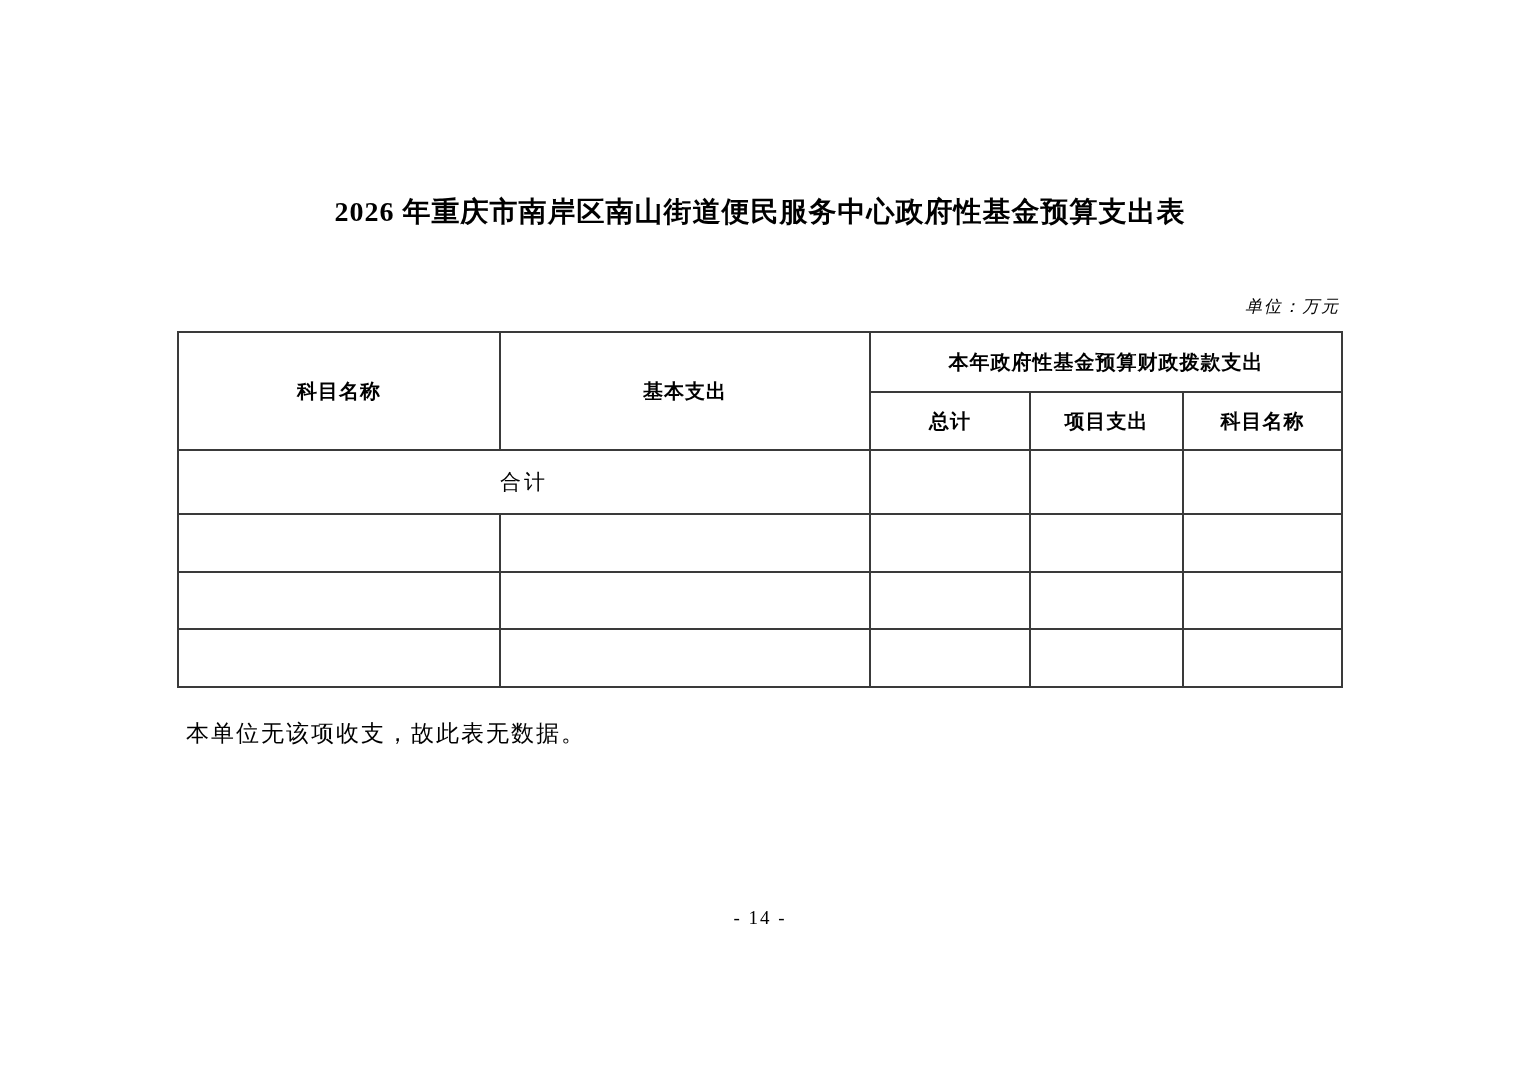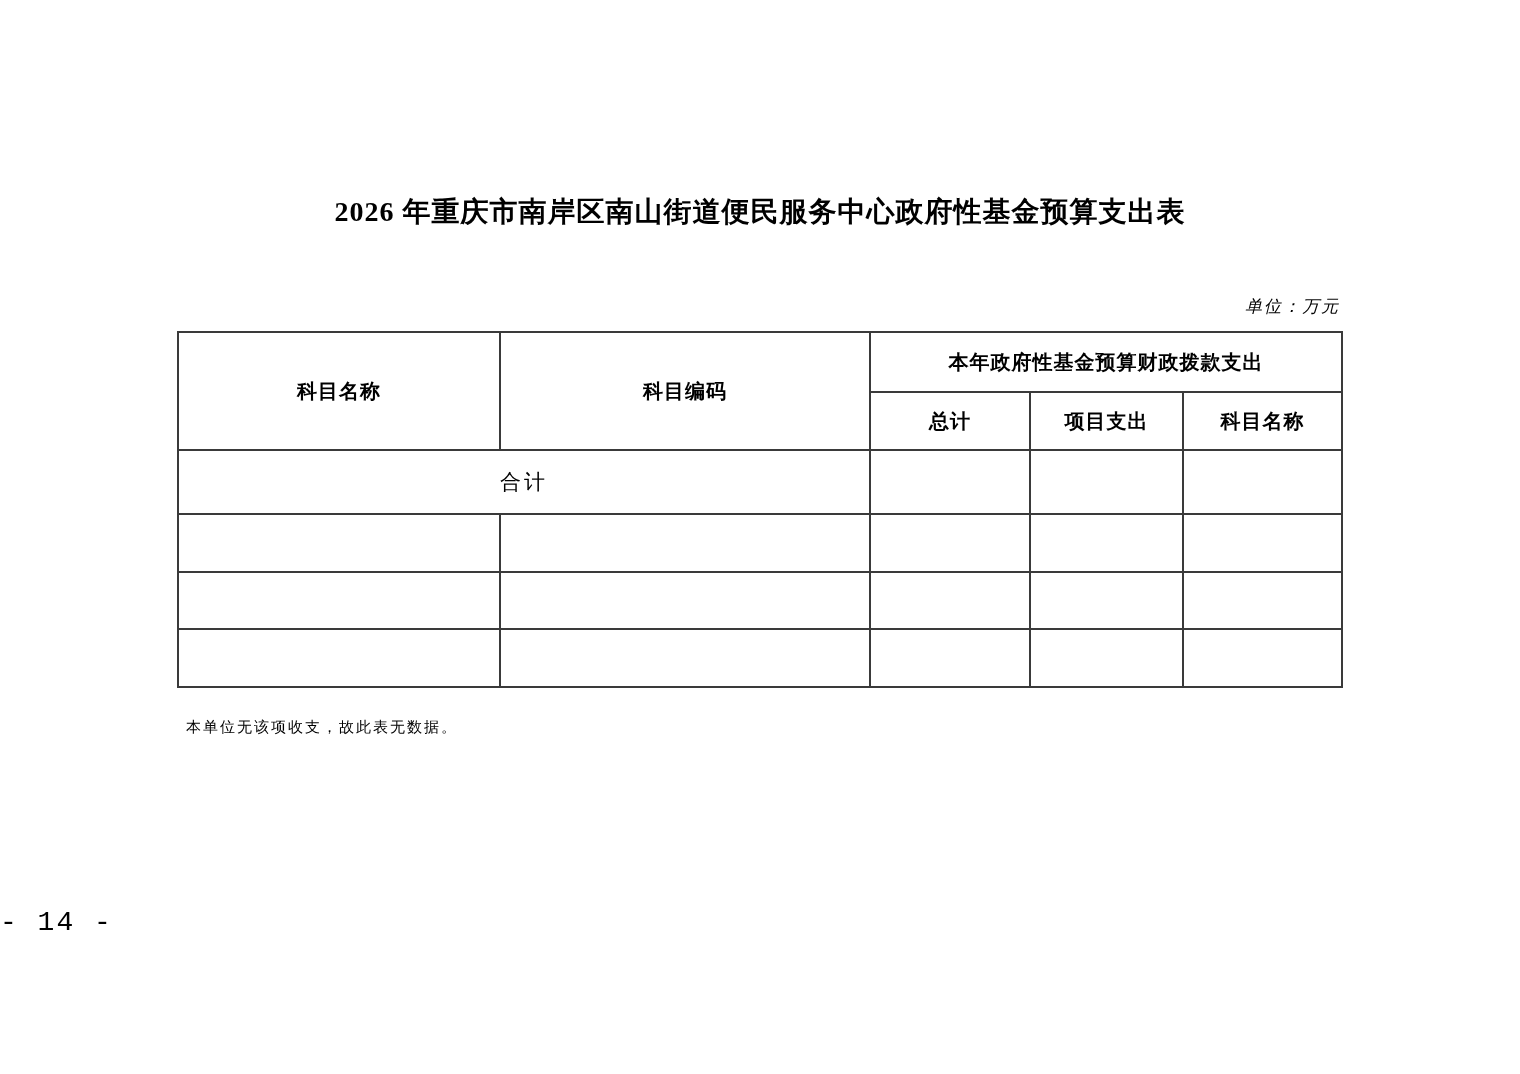--- a/index.html
+++ b/index.html
@@ -71,30 +71,31 @@
   }
   td.total-label-cell {
     font-size: 21px;
     font-weight: normal;
     letter-spacing: 3px;
   }
   .note-text {
     position: absolute;
     left: 186px;
     top: 718px;
-    font-size: 15px;
+    font-size: 23px;
     letter-spacing: 2px;
   }
   .page-number {
     position: absolute;
     top: 907px;
     left: 0;
     width: 100%;
-    font-family: Liberation Mono, monospace;
-    font-size: 28px;
+    text-align: center;
+    font-family: Liberation Serif, serif;
+    font-size: 19px;
     letter-spacing: 2px;
   }
 </style>
 </head>
 <body>
 
 <div class="page">
 
   <div class="doc-title">2026 年重庆市南岸区南山街道便民服务中心政府性基金预算支出表</div>
 
@@ -104,21 +105,21 @@
     <colgroup>
       <col style="width:322px">
       <col style="width:370px">
       <col style="width:160px">
       <col style="width:153px">
       <col style="width:159px">
     </colgroup>
     <thead>
       <tr class="row-group-header">
         <th rowspan="2">科目名称</th>
-        <th rowspan="2">科目编码</th>
+        <th rowspan="2">基本支出</th>
         <th colspan="3">本年政府性基金预算财政拨款支出</th>
       </tr>
       <tr class="row-sub-header">
         <th>总计</th>
         <th>项目支出</th>
         <th>科目名称</th>
       </tr>
     </thead>
     <tbody>
       <tr class="row-total">

